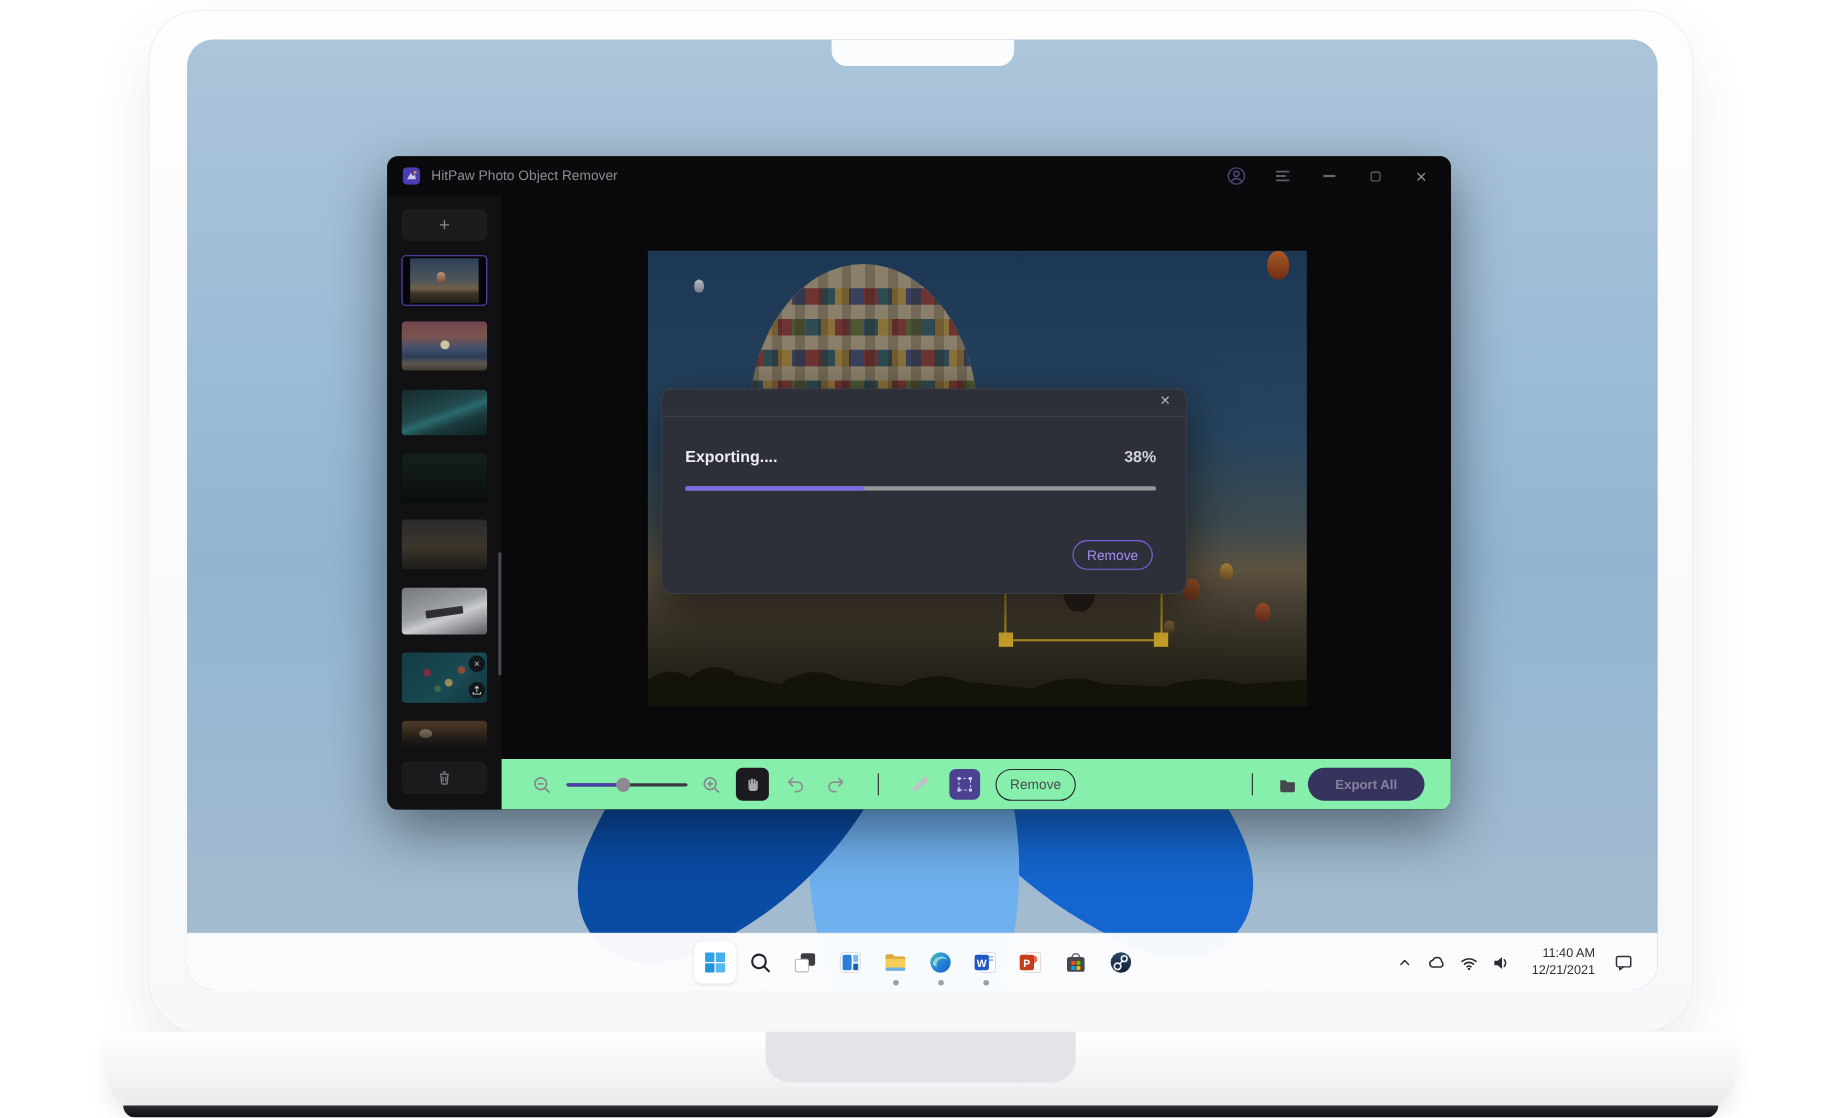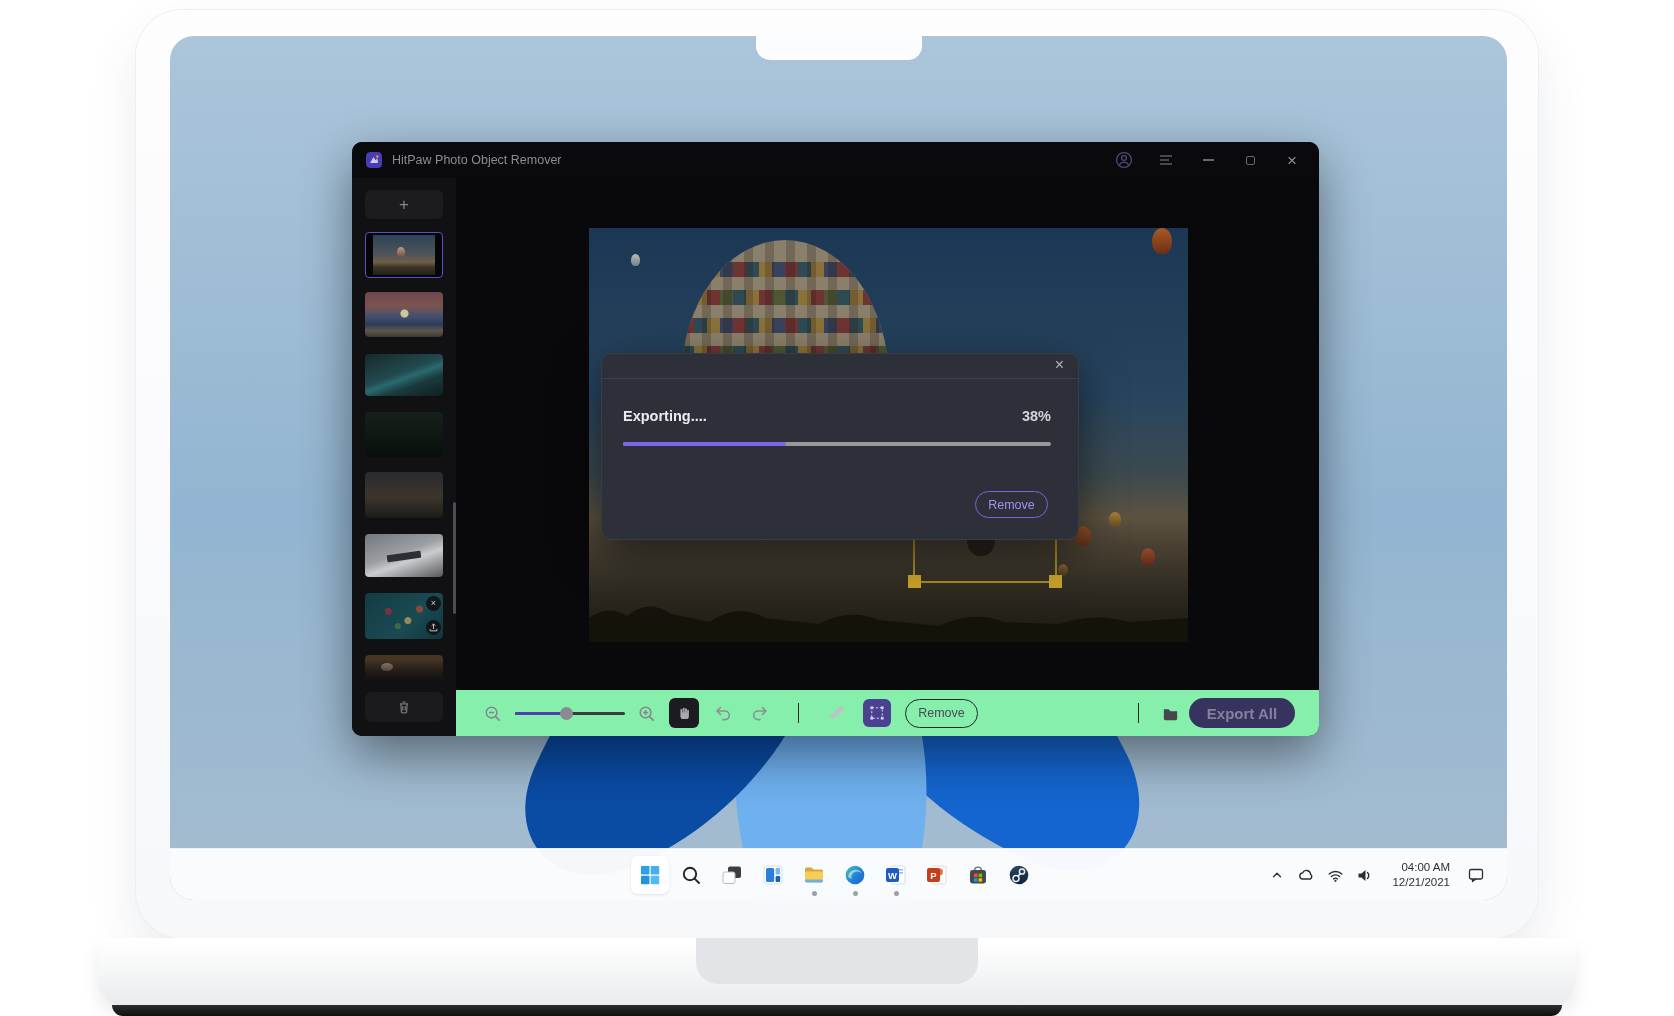--- a/index.html
+++ b/index.html
@@ -110,21 +110,21 @@
   .slider-fill { position:absolute; left:0; top:0; height:3px; width:46%; background:#4c40b0; border-radius:2px; }
   .slider-knob { position:absolute; left:46%; top:-5px; width:13px; height:13px; margin-left:-6px;
     border-radius:50%; background:#8a8a90; }
   .hand-bg { width:30px; height:30px; background:#1c1c20; border-radius:6px; display:flex; align-items:center; justify-content:center; }
   .tdiv { position:absolute; top:13px; width:1px; height:20px; background:#28282c; }
   .marquee-bg { width:28px; height:28px; background:#4a4291; border-radius:6px; display:flex; align-items:center; justify-content:center; }
   .remove-btn { position:absolute; left:449px; top:8.5px; width:73px; height:29px; border:1px solid #26262b;
     border-radius:15px; background:transparent; color:#4b4b52; font-size:12.5px;
     display:flex; align-items:center; justify-content:center; font-family:"Liberation Sans",sans-serif; }
   .export-btn { position:absolute; left:733px; top:8px; width:106px; height:30px; border-radius:16px;
-    background:#37335f; color:#8481a0; font-size:15px; font-weight:bold; border:none;
+    background:#37335f; color:#8481a0; font-size:12px; font-weight:bold; border:none;
     display:flex; align-items:center; justify-content:center; font-family:"Liberation Sans",sans-serif; }
 
   
   .modal { position:absolute; left:249px; top:211px; width:478px; height:187px; background:#2e3039;
     border:1px solid rgba(255,255,255,0.06); border-radius:10px; z-index:60;
     box-shadow:0 14px 44px rgba(0,0,0,0.55); }
   .modal-head { position:absolute; left:0; right:0; top:0; height:25px; border-bottom:1px solid rgba(255,255,255,0.08); }
   .modal-close { position:absolute; right:14px; top:3px; color:#b2b2b8; font-size:16px; line-height:1; cursor:default; }
   .modal-title-row { position:absolute; left:21px; right:27px; top:54px; display:flex; justify-content:space-between; }
   .modal-title { color:#ececf0; font-size:14.5px; font-weight:bold; }
@@ -501,21 +501,21 @@
           <circle cx="8.5" cy="13.8" r="1.1" fill="#2c2d30" stroke="none"></circle>
         </svg>
       </div>
       <div class="tray-ic">
         <svg width="17" height="17" viewBox="0 0 17 17">
           <path d="M2.5 6.5 H5.5 L9.5 3 V14 L5.5 10.5 H2.5 Z" fill="#2c2d30"></path>
           <path d="M11.5 5.5 a4.2 4.2 0 0 1 0 6" fill="none" stroke="#2c2d30" stroke-width="1.4" stroke-linecap="round"></path>
         </svg>
       </div>
       <div class="clock">
-        <div>04:00 AM</div>
+        <div>11:40 AM</div>
         <div>12/21/2021</div>
       </div>
       <div class="tray-ic">
         <svg width="18" height="18" viewBox="0 0 18 18" fill="none" stroke="#2c2d30" stroke-width="1.3" stroke-linejoin="round">
           <rect x="2.5" y="3.5" width="13" height="9.5" rx="1.8"></rect>
           <path d="M5.5 13 v2.6 L8.8 13"></path>
         </svg>
       </div>
     </div>
   </div>

